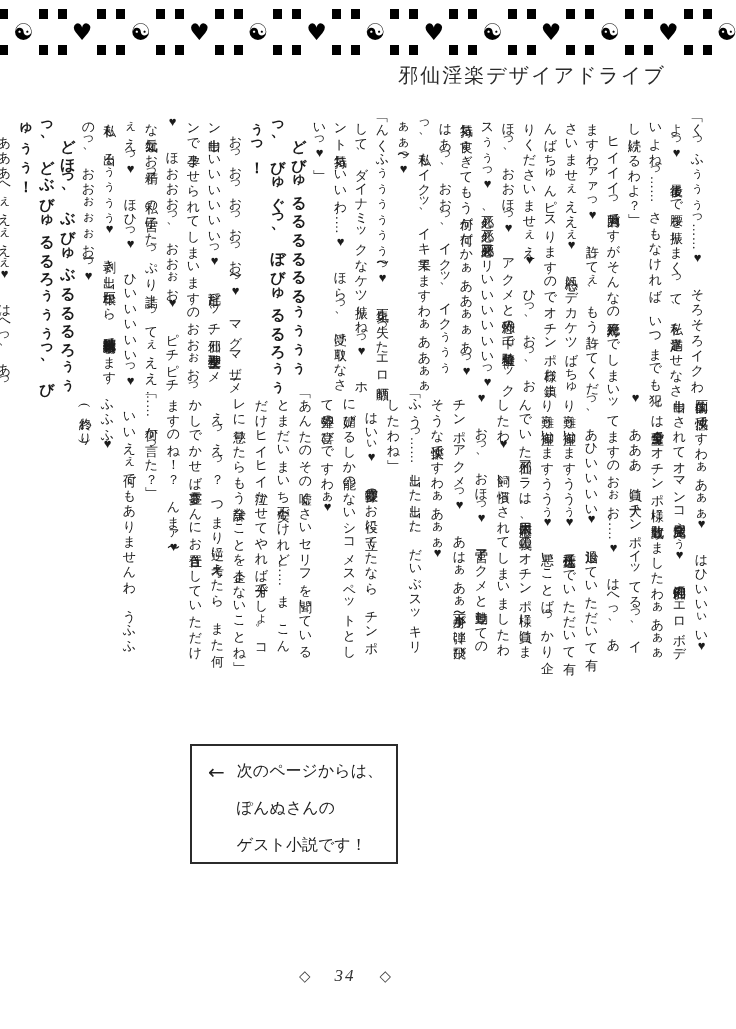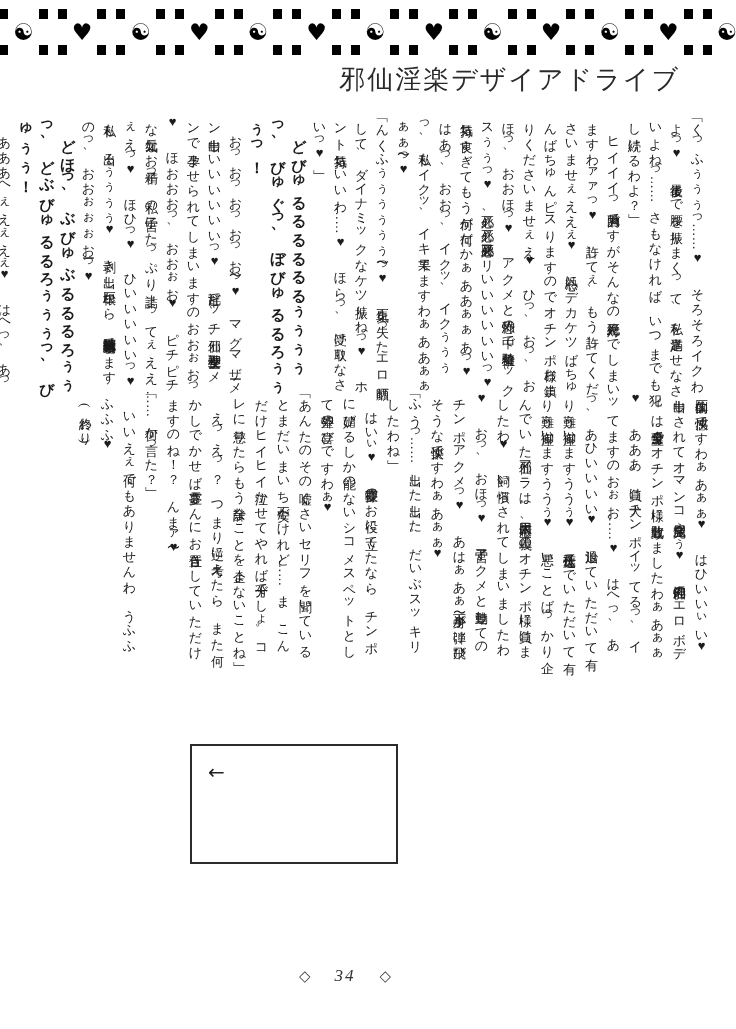--- a/index.html
+++ b/index.html
@@ -30,24 +30,24 @@
   .bsym {
     flex:0 0 auto;
     display:flex; align-items:center;
     font-size:23px; line-height:46px;
     font-family:"DejaVu Sans", sans-serif;
     color:#000;
   }
 
   
   .title {
-    position:absolute; top:62px; right:56px;
+    position:absolute; top:62px; right:70px;
     font-family:"DejaVu Sans", sans-serif;
     font-weight:300;
-    font-size:26px;
+    font-size:20px;
     letter-spacing:2px;
     color:#2a2a2a;
     white-space:nowrap;
   }
 
   
   .vblock {
     position:absolute;
     writing-mode:vertical-rl;
     text-orientation:mixed;
@@ -184,20 +184,25 @@
     <p class="dialogue">「あんたのその嘘くさいセリフを聞いているとまだいまいち不安だけれど……ま、こんだけヒイヒイ泣かせてやれば十分でしょ。コレに懲りたらもう余計なことを企まないことね」</p>
     <p class="moan">えっえっ？　つまり逆に考えたら、また何かしでかせば霊夢さんにお仕置きしていただけますのね！？　んまァ〜♥</p>
     <p class="dialogue">「……何か言った？」</p>
     <p class="moan">いいえぇ何でもありませんわ、うふふふふふ♥</p>
     <p class="end">(終わり)</p>
   </div>
 
 <div class="note-box">
   <div class="note-row">
     <span class="arrow">←</span>
+    <div class="note-lines">
+        <div>次のページからは、</div>
+        <div>ぽんぬさんの</div>
+        <div>ゲスト小説です！</div>
+      </div>
   </div>
 </div>
 
 <div class="footer">
   <span class="diamond">◇</span>
   <span class="pageno">34</span>
   <span class="diamond">◇</span>
 </div>
 
 </body></html>

